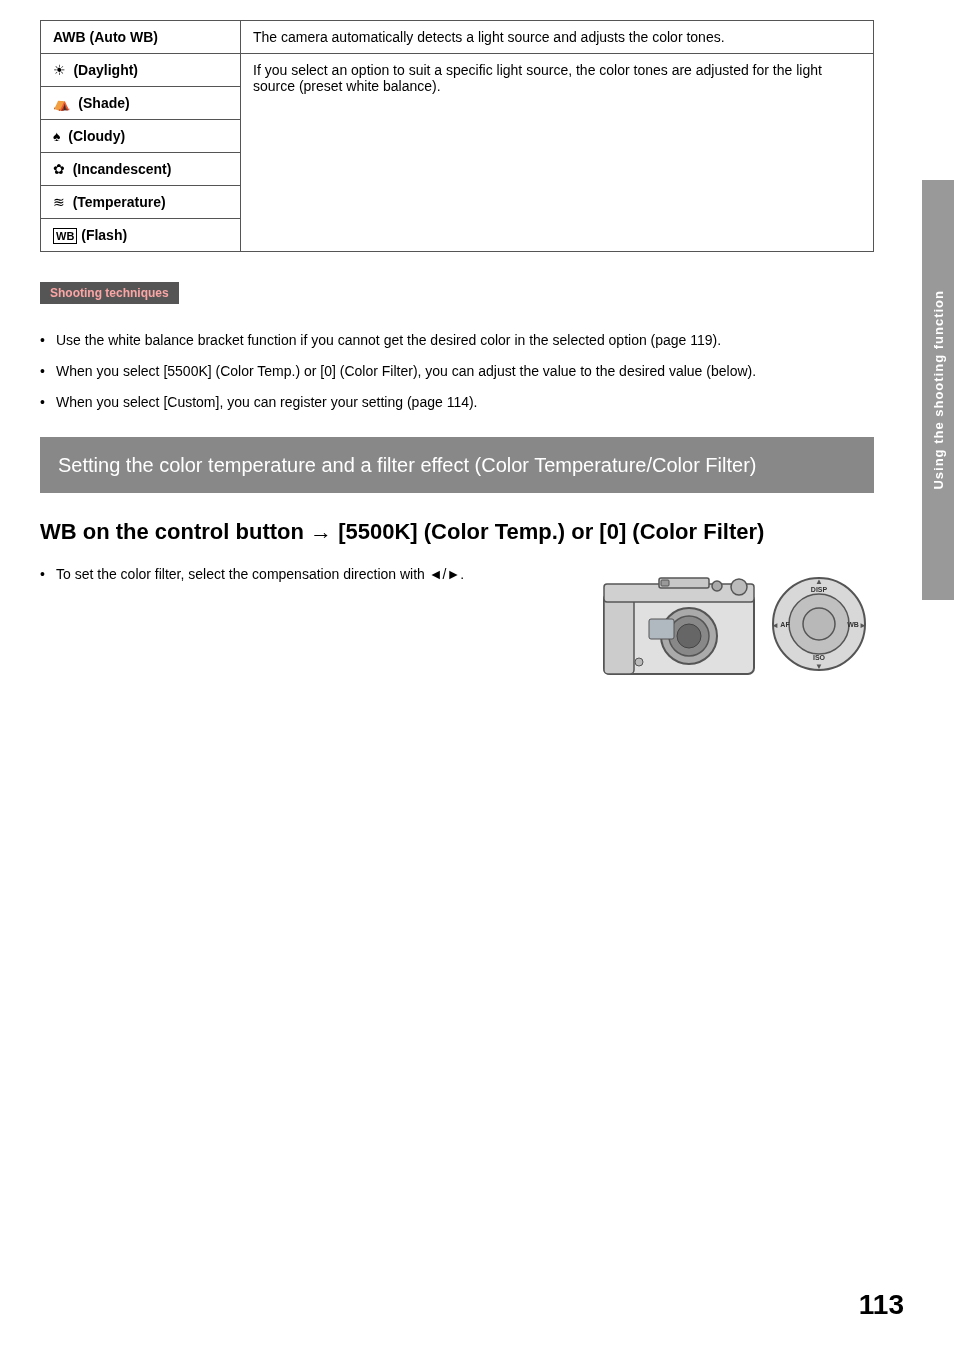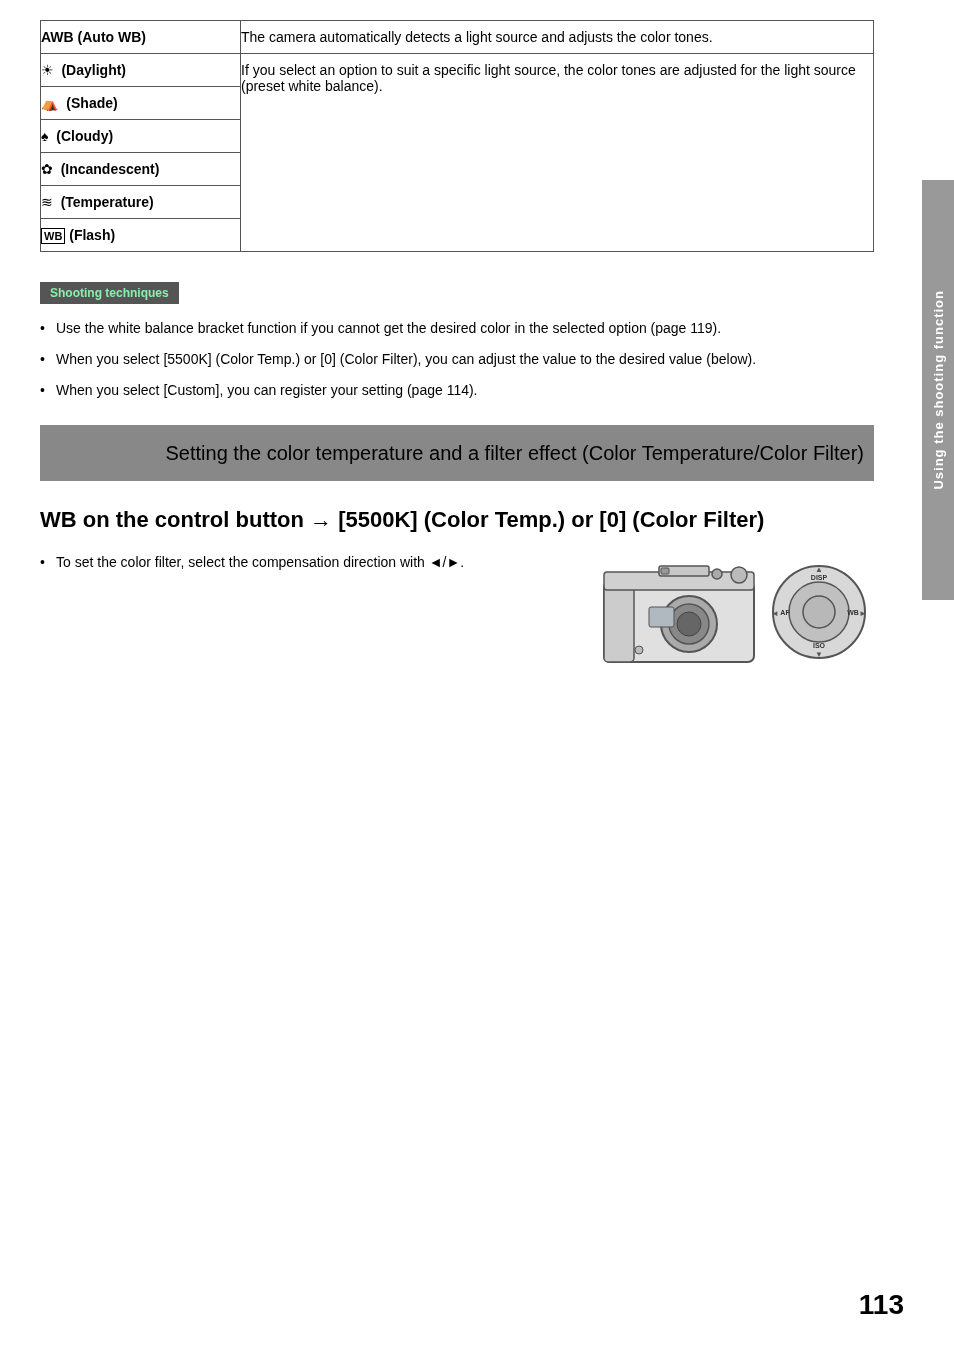--- a/index.html
+++ b/index.html
@@ -19,42 +19,42 @@
     }
 
     
     .wb-table {
       width: 100%;
       border-collapse: collapse;
       margin-bottom: 30px;
     }
     .wb-table td {
       border: 1px solid #555;
-      padding: 8px 0;
+      padding: 8px 12px;
       vertical-align: top;
     }
     .wb-table .left-col {
       width: 200px;
       font-weight: bold;
       white-space: nowrap;
     }
     .wb-table .left-col span.icon {
       font-weight: normal;
       margin-right: 4px;
     }
 
     
     .shooting-techniques-badge {
       display: inline-block;
       background: #555;
-      color: #86efac;
+      color: #fca5a5;
       font-size: 12px;
       font-weight: bold;
       padding: 4px 10px;
-      margin-bottom: 14px;
+      margin-bottom: 26px;
     }
 
     
     .bullet-list {
       list-style: none;
       padding: 0;
       margin-bottom: 24px;
     }
     .bullet-list li {
       padding-left: 16px;
@@ -64,26 +64,25 @@
     }
     .bullet-list li::before {
       content: "•";
       position: absolute;
       left: 0;
     }
 
     
     .grey-section {
       background: #888;
-      color: #000000;
-      padding: 14px 10px;
+      color: #ffffff;
+      padding: 14px 18px;
       font-size: 20px;
       margin-bottom: 24px;
       line-height: 1.4;
-      text-align: right;
     }
 
     
     .wb-heading {
       font-size: 22px;
       font-weight: bold;
       margin-bottom: 16px;
       line-height: 1.4;
     }
 

